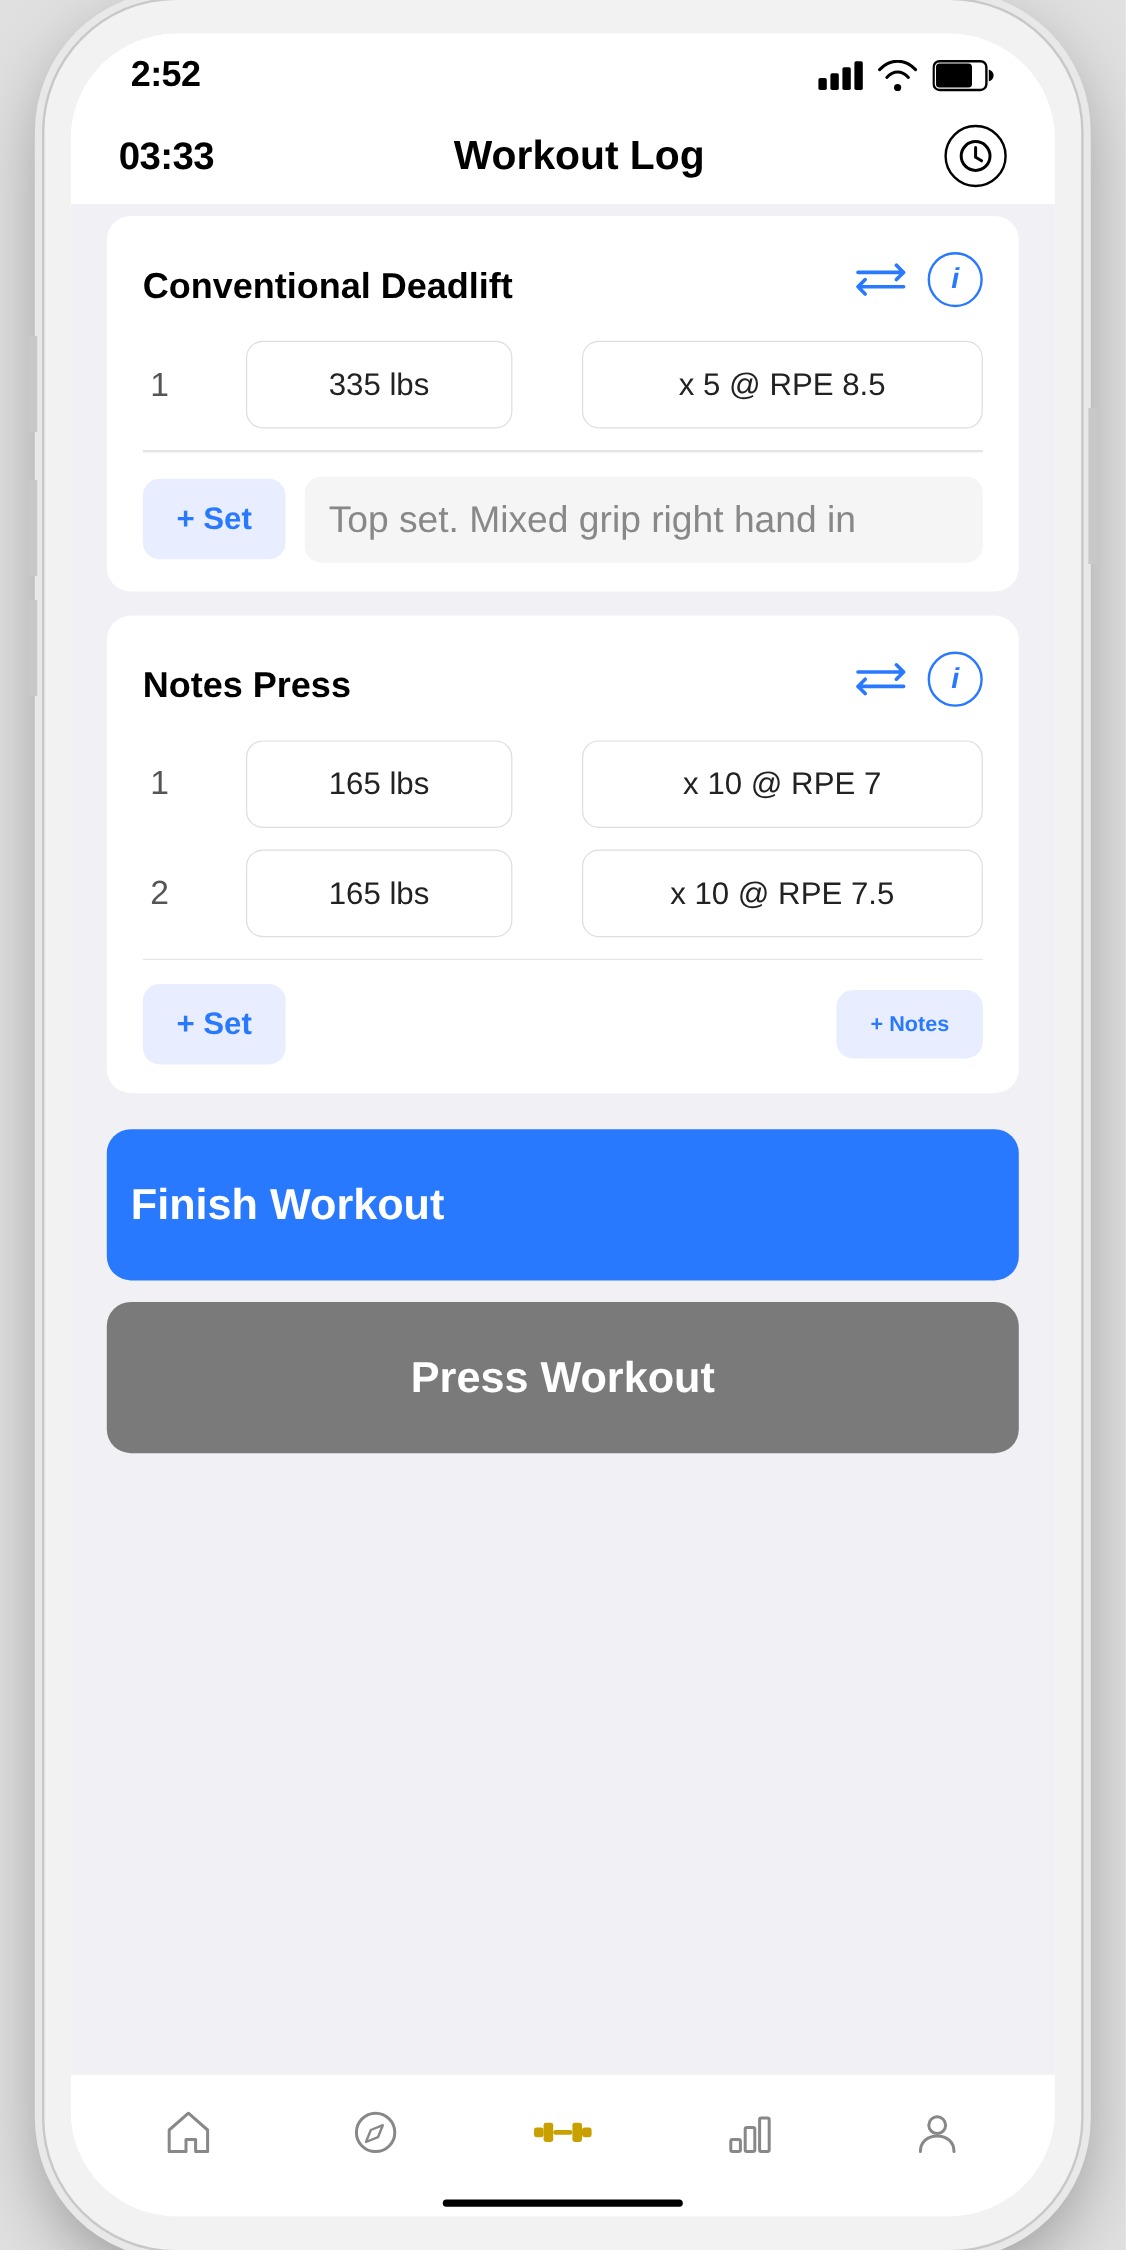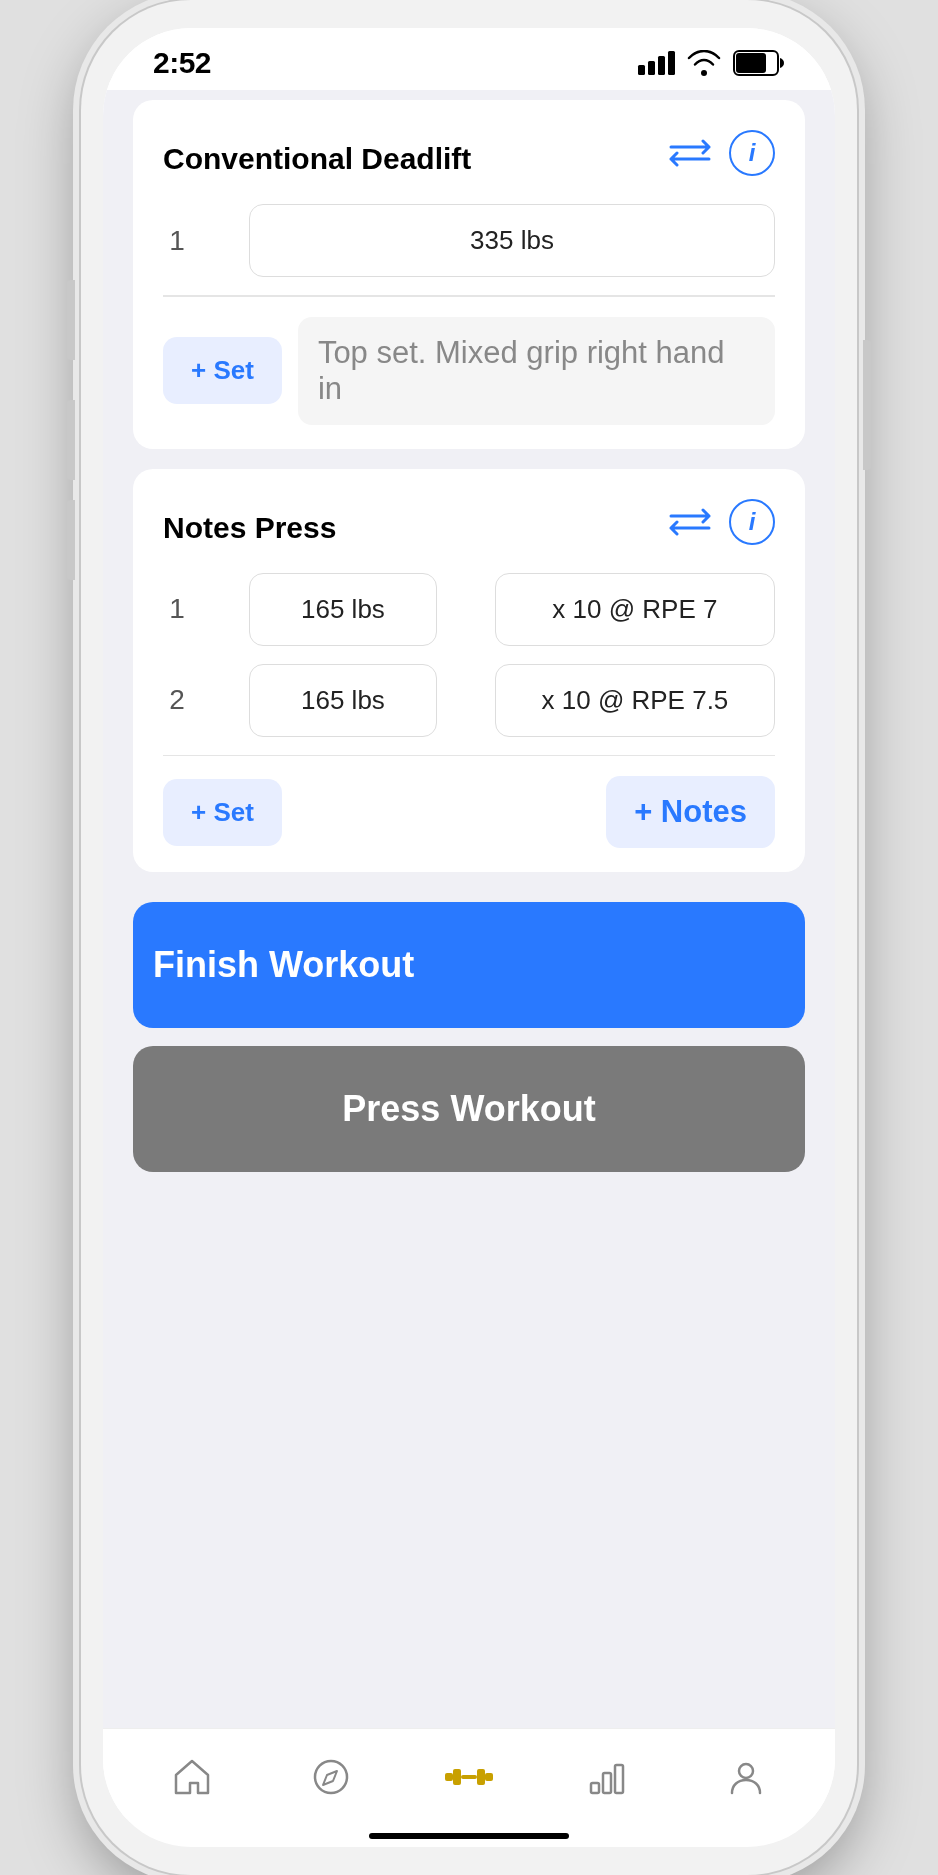--- a/index.html
+++ b/index.html
@@ -7,21 +7,21 @@
     body {
       background: #e0e0e0;
       display: flex;
       justify-content: center;
       align-items: center;
       min-height: 100vh;
       font-family: -apple-system, BlinkMacSystemFont, 'Helvetica Neue', sans-serif;
     }
 
     .phone-shell {
-      width: 776px;
+      width: 864px;
       height: 1875px;
       background: #f2f2f2;
       border-radius: 110px;
       padding: 28px 22px;
       box-shadow:
         0 0 0 2px #c8c8c8,
         0 0 0 8px #e8e8e8,
         0 20px 60px rgba(0,0,0,0.35);
       position: relative;
       display: flex;
@@ -263,21 +263,21 @@
       border: none;
       cursor: text;
     }
 
     .add-notes-btn {
       background: #e8eeff;
       color: #2979ff;
       border: none;
       border-radius: 14px;
       padding: 18px 28px;
-      font-size: 31px;
+      font-size: 18px;
       font-weight: 600;
       cursor: pointer;
       margin-left: auto;
     }
 
     
     .action-buttons {
       display: flex;
       flex-direction: column;
       gap: 18px;
@@ -369,40 +369,51 @@
         <div class="battery-icon">
           <svg width="52" height="28" viewBox="0 0 52 28" fill="none">
             <rect x="1" y="2" width="44" height="24" rx="5" stroke="#000" stroke-width="2"></rect>
             <rect x="3" y="4" width="30" height="20" rx="3" fill="#000"></rect>
             <path d="M47 9v10c2.5-1 4-2.5 4-5s-1.5-4-4-5z" fill="#000"></path>
           </svg>
         </div>
       </div>
     </div>
 
+    <div class="app-header">
+      <span class="header-timer">03:33</span>
+      <span class="header-title">Workout Log</span>
+      <button class="header-icon-btn">
+        <svg width="28" height="28" viewBox="0 0 28 28" fill="none">
+          <circle cx="14" cy="14" r="12" stroke="#000" stroke-width="2.5"></circle>
+          <path d="M14 7v8l5 3" stroke="#000" stroke-width="2.5" stroke-linecap="round"></path>
+        </svg>
+      </button>
+    </div>
 
     <div class="scroll-area">
 
       <div class="exercise-card">
         <div class="exercise-card-header">
           <span class="exercise-name">Conventional Deadlift</span>
           <div class="exercise-actions">
             <div class="swap-icon">
               <svg width="42" height="28" viewBox="0 0 42 28" fill="none">
                 <path d="M2 8h38M34 2l6 6-6 6" stroke="#2979ff" stroke-width="3" stroke-linecap="round" stroke-linejoin="round"></path>
                 <path d="M40 20H2M8 14l-6 6 6 6" stroke="#2979ff" stroke-width="3" stroke-linecap="round" stroke-linejoin="round"></path>
               </svg>
             </div>
             <div class="info-icon">i</div>
           </div>
         </div>
 
         <div class="set-row">
           <span class="set-number">1</span>
           <div class="set-input">335 lbs</div>
+          <div class="set-input set-input-wide">x 5 @ RPE 8.5</div>
         </div>
 
         <div class="divider"></div>
 
         <div class="card-bottom-row">
           <button class="add-set-btn">+ Set</button>
           <div class="notes-inline">Top set. Mixed grip right hand in</div>
         </div>
       </div>
 

